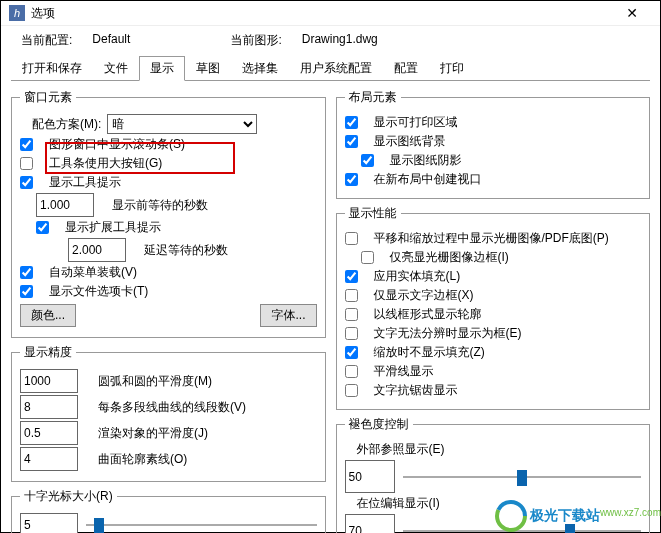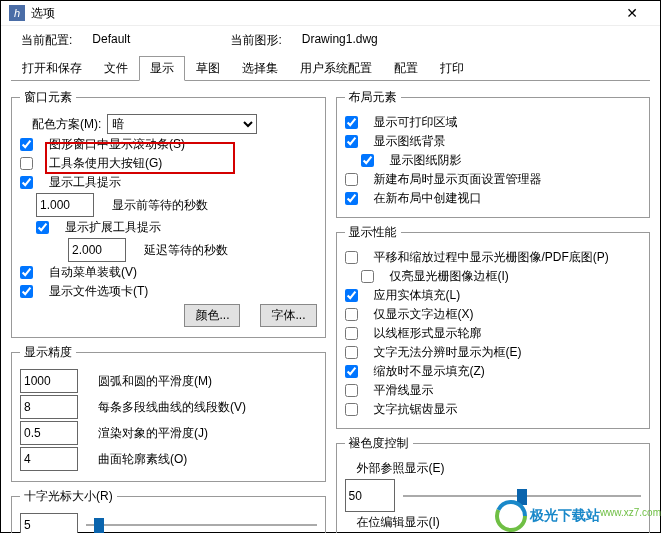--- a/index.html
+++ b/index.html
@@ -105,21 +105,21 @@
             <label style="margin-left:6px;">延迟等待的秒数</label>
           </div>
           <div class="row">
               <input type="checkbox" class="cb" checked="" style="">
               <label>自动菜单装载(V)</label>
             </div>
           <div class="row">
               <input type="checkbox" class="cb" checked="" style="">
               <label>显示文件选项卡(T)</label>
             </div>
-          <div class="row" style="justify-content:flex-end; gap:20px; margin-top:4px;">
+          <div class="row" style="justify-content:space-between; gap:20px; margin-top:4px;">
             <button class="btn-small">颜色...</button>
             <button class="btn-small">字体...</button>
           </div>
         </fieldset>
 
         <fieldset>
           <legend>显示精度</legend>
           <div class="row">
               <input class="numbox" value="1000" style="">
               <label style="margin-left:8px;">圆弧和圆的平滑度(M)</label>
@@ -157,24 +157,20 @@
               <input type="checkbox" class="cb" checked="" style="">
               <label>显示可打印区域</label>
             </div>
           <div class="row">
               <input type="checkbox" class="cb" checked="" style="">
               <label>显示图纸背景</label>
             </div>
           <div class="row indent1">
               <input type="checkbox" class="cb" checked="" style="">
               <label>显示图纸阴影</label>
-            </div>
-          <div class="row">
-              <input type="checkbox" class="cb" style="">
-              <label>新建布局时显示页面设置管理器</label>
             </div>
           <div class="row">
               <input type="checkbox" class="cb" checked="" style="">
               <label>在新布局中创建视口</label>
             </div>
         </fieldset>
 
         <fieldset>
           <legend>显示性能</legend>
           <div class="row">

